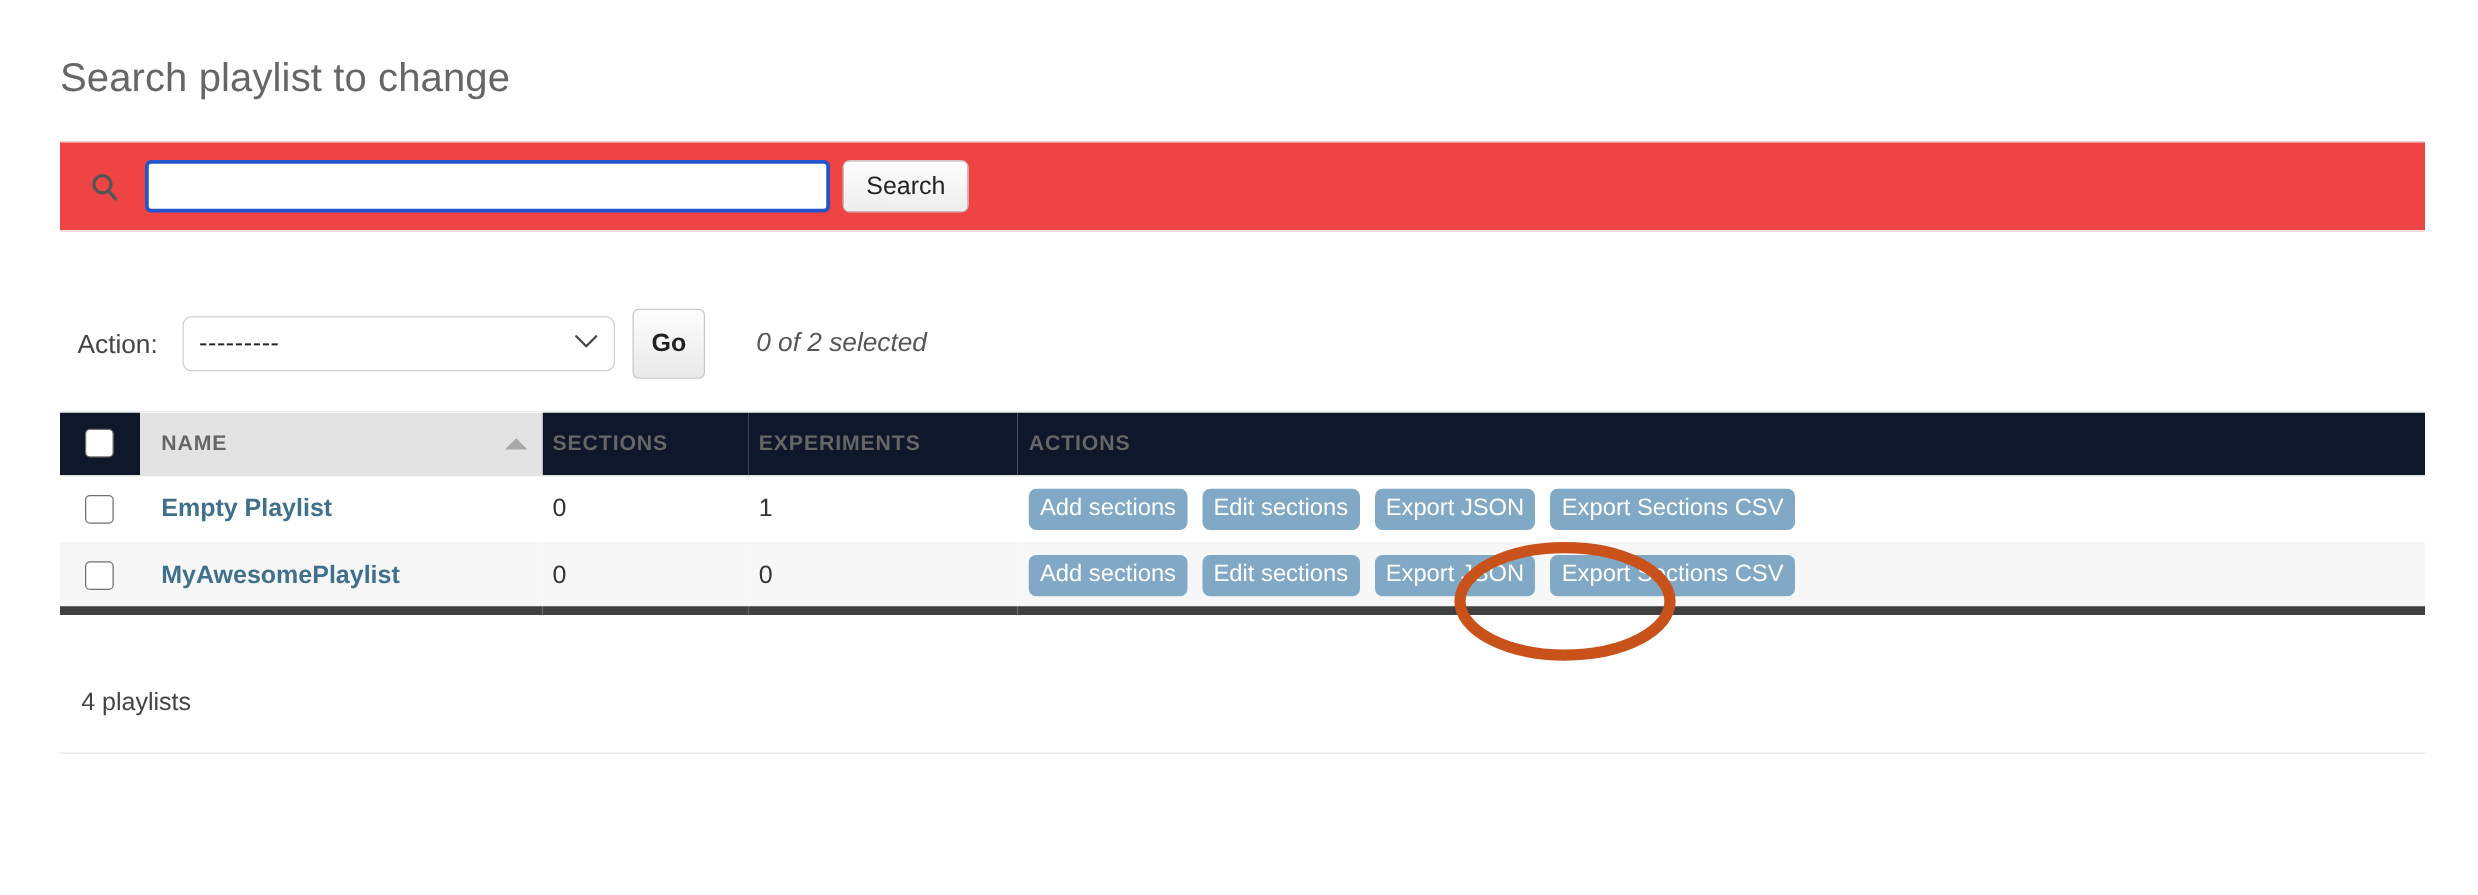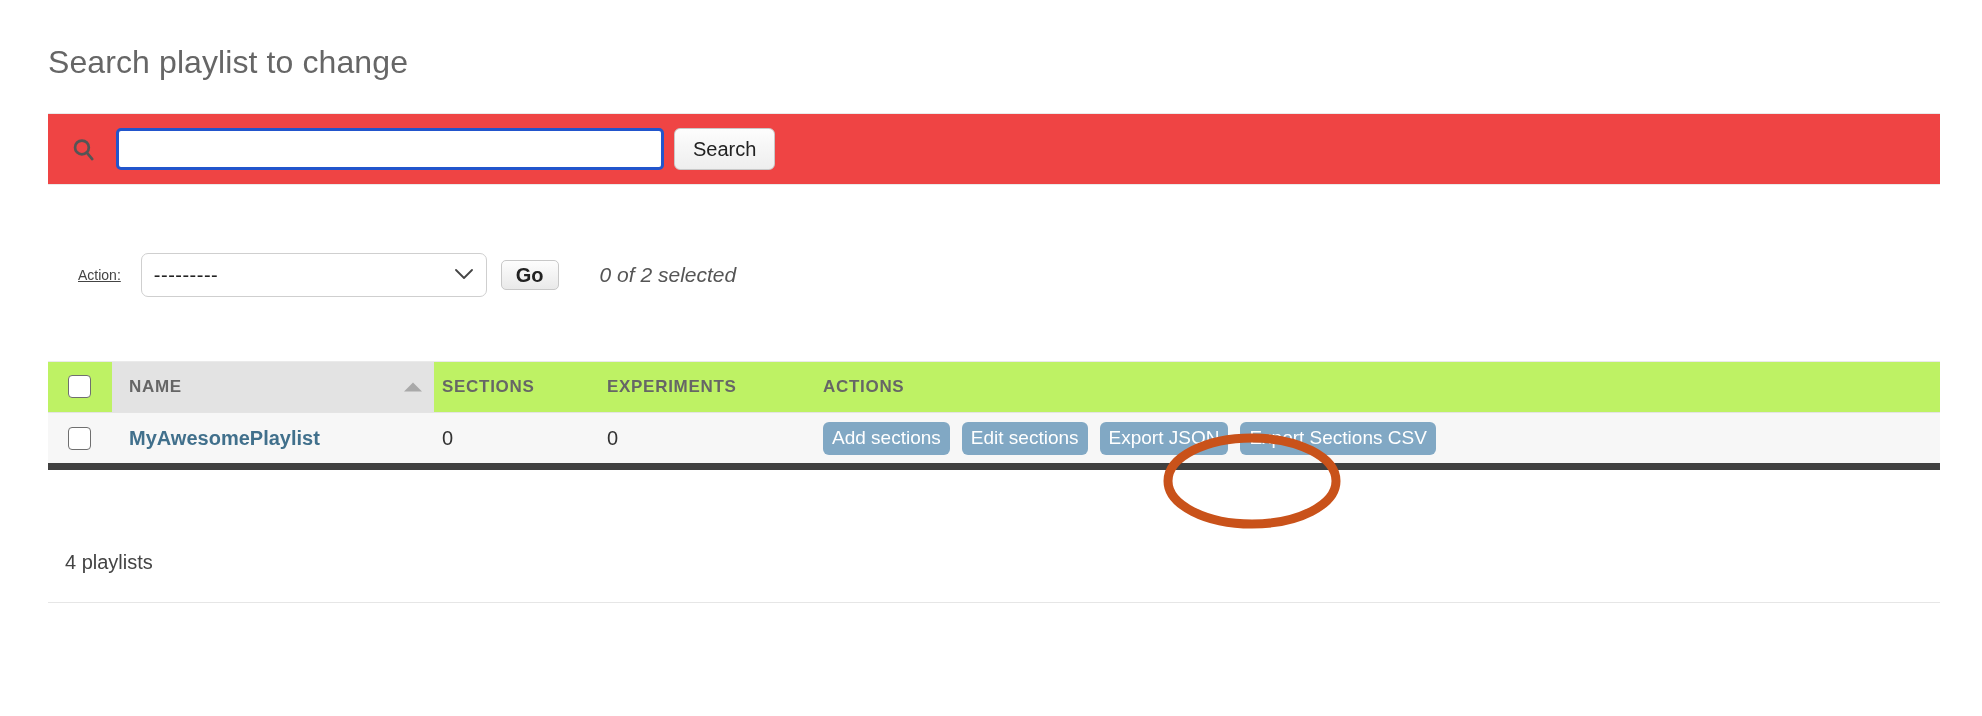--- a/index.html
+++ b/index.html
@@ -88,25 +88,24 @@
   .actionbar {
     position: absolute;
     left: 48px;
     top: 248px;
     width: 1892px;
     height: 54px;
     display: flex;
     align-items: center;
   }
   .action-label {
-    margin-left: 30px;
-    font-size: 14px;
+    margin-left: 14px;
+    font-size: 21px;
     color: #444444;
     line-height: 1;
-    text-decoration: underline;
   }
   .action-select {
     margin-left: 20px;
     width: 346px;
     height: 44px;
     border: 1px solid #cfcfcf;
     border-radius: 7px;
     background: #ffffff;
     font-family: "Liberation Sans", sans-serif;
     font-size: 20px;
@@ -122,21 +121,21 @@
     position: absolute;
     right: 14px;
     top: 50%;
     transform: translateY(-50%);
     pointer-events: none;
     color: #444444;
     display: block;
   }
   .go-button {
     margin-left: 14px;
-    height: 30px;
+    height: 56px;
     padding: 0 14px;
     font-family: "Liberation Sans", sans-serif;
     font-size: 20px;
     font-weight: 700;
     color: #222222;
     background: linear-gradient(#fdfdfd, #e9e9e9);
     border: 1px solid #c8c8c8;
     border-radius: 5px;
     cursor: pointer;
   }
@@ -151,24 +150,23 @@
   .results {
     position: absolute;
     left: 48px;
     top: 329px;
     width: 1892px;
   }
   table.results-table {
     width: 100%;
     border-collapse: collapse;
     font-size: 20px;
-    margin-top: 32px;
   }
   table.results-table thead th {
-    background: #bef264;
+    background: #0f172a;
     border-top: 1px solid #eaeaea;
     border-bottom: 1px solid #e4e4e4;
     font-size: 17px;
     font-weight: 700;
     color: #666666;
     letter-spacing: 0.7px;
     text-align: left;
     padding: 13px 0 14px 0;
     height: 50px;
     vertical-align: middle;
@@ -323,20 +321,38 @@
           </th>
           <th class="col-experiments">
             <span>EXPERIMENTS</span>
           </th>
           <th class="col-actions">
             <span>ACTIONS</span>
           </th>
         </tr>
       </thead>
       <tbody>
+        <tr class="row-odd">
+          <td class="col-check">
+            <input type="checkbox" class="row-checkbox" style="">
+          </td>
+          <td class="col-name">
+            <a class="obj-link" href="#">Empty Playlist</a>
+          </td>
+          <td class="col-sections num-cell">0</td>
+          <td class="col-experiments num-cell">1</td>
+          <td class="col-actions">
+            <div class="action-links">
+              <a class="pill" href="#">Add sections</a>
+              <a class="pill" href="#">Edit sections</a>
+              <a class="pill" href="#">Export JSON</a>
+              <a class="pill" href="#">Export Sections CSV</a>
+            </div>
+          </td>
+        </tr>
         <tr class="row-even">
           <td class="col-check">
             <input type="checkbox" class="row-checkbox" style="">
           </td>
           <td class="col-name">
             <a class="obj-link" href="#">MyAwesomePlaylist</a>
           </td>
           <td class="col-sections num-cell">0</td>
           <td class="col-experiments num-cell">0</td>
           <td class="col-actions">

